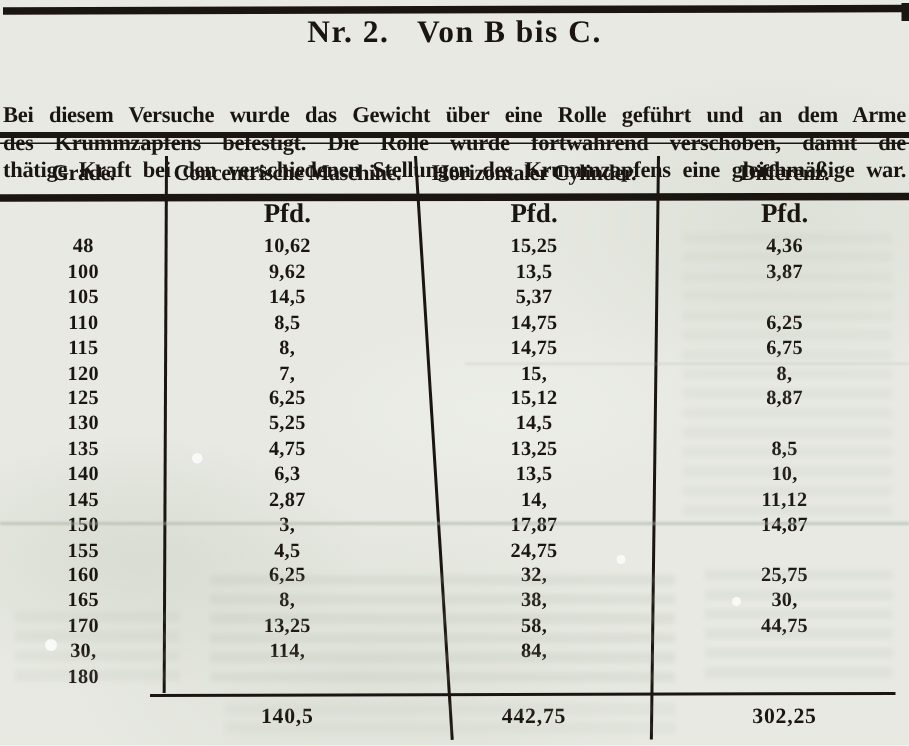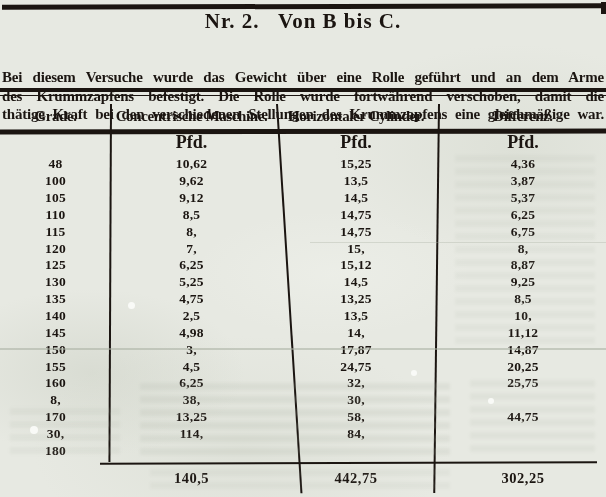--- a/index.html
+++ b/index.html
@@ -105,21 +105,20 @@
           <div class="cell">4,36</div>
         </div>
         <div class="grid-row data-row">
           <div class="cell">100</div>
           <div class="cell">9,62</div>
           <div class="cell">13,5</div>
           <div class="cell">3,87</div>
         </div>
         <div class="grid-row data-row">
           <div class="cell">105</div>
-          <div class="cell">9,12</div>
           <div class="cell">14,5</div>
           <div class="cell">5,37</div>
         </div>
         <div class="grid-row data-row">
           <div class="cell">110</div>
           <div class="cell">8,5</div>
           <div class="cell">14,75</div>
           <div class="cell">6,25</div>
         </div>
         <div class="grid-row data-row">
@@ -137,59 +136,58 @@
         <div class="grid-row data-row">
           <div class="cell">125</div>
           <div class="cell">6,25</div>
           <div class="cell">15,12</div>
           <div class="cell">8,87</div>
         </div>
         <div class="grid-row data-row">
           <div class="cell">130</div>
           <div class="cell">5,25</div>
           <div class="cell">14,5</div>
-          <div class="cell">9,25</div>
         </div>
         <div class="grid-row data-row">
           <div class="cell">135</div>
           <div class="cell">4,75</div>
           <div class="cell">13,25</div>
           <div class="cell">8,5</div>
         </div>
         <div class="grid-row data-row">
           <div class="cell">140</div>
-          <div class="cell">2,5</div>
+          <div class="cell">6,3</div>
           <div class="cell">13,5</div>
           <div class="cell">10,</div>
         </div>
         <div class="grid-row data-row">
           <div class="cell">145</div>
-          <div class="cell">4,98</div>
+          <div class="cell">2,87</div>
           <div class="cell">14,</div>
           <div class="cell">11,12</div>
         </div>
         <div class="grid-row data-row">
           <div class="cell">150</div>
           <div class="cell">3,</div>
           <div class="cell">17,87</div>
           <div class="cell">14,87</div>
         </div>
         <div class="grid-row data-row">
           <div class="cell">155</div>
           <div class="cell">4,5</div>
           <div class="cell">24,75</div>
-          <div class="cell">20,25</div>
         </div>
         <div class="grid-row data-row">
           <div class="cell">160</div>
           <div class="cell">6,25</div>
           <div class="cell">32,</div>
           <div class="cell">25,75</div>
         </div>
         <div class="grid-row data-row">
+          <div class="cell">165</div>
           <div class="cell">8,</div>
           <div class="cell">38,</div>
           <div class="cell">30,</div>
         </div>
         <div class="grid-row data-row">
           <div class="cell">170</div>
           <div class="cell">13,25</div>
           <div class="cell">58,</div>
           <div class="cell">44,75</div>
         </div>

